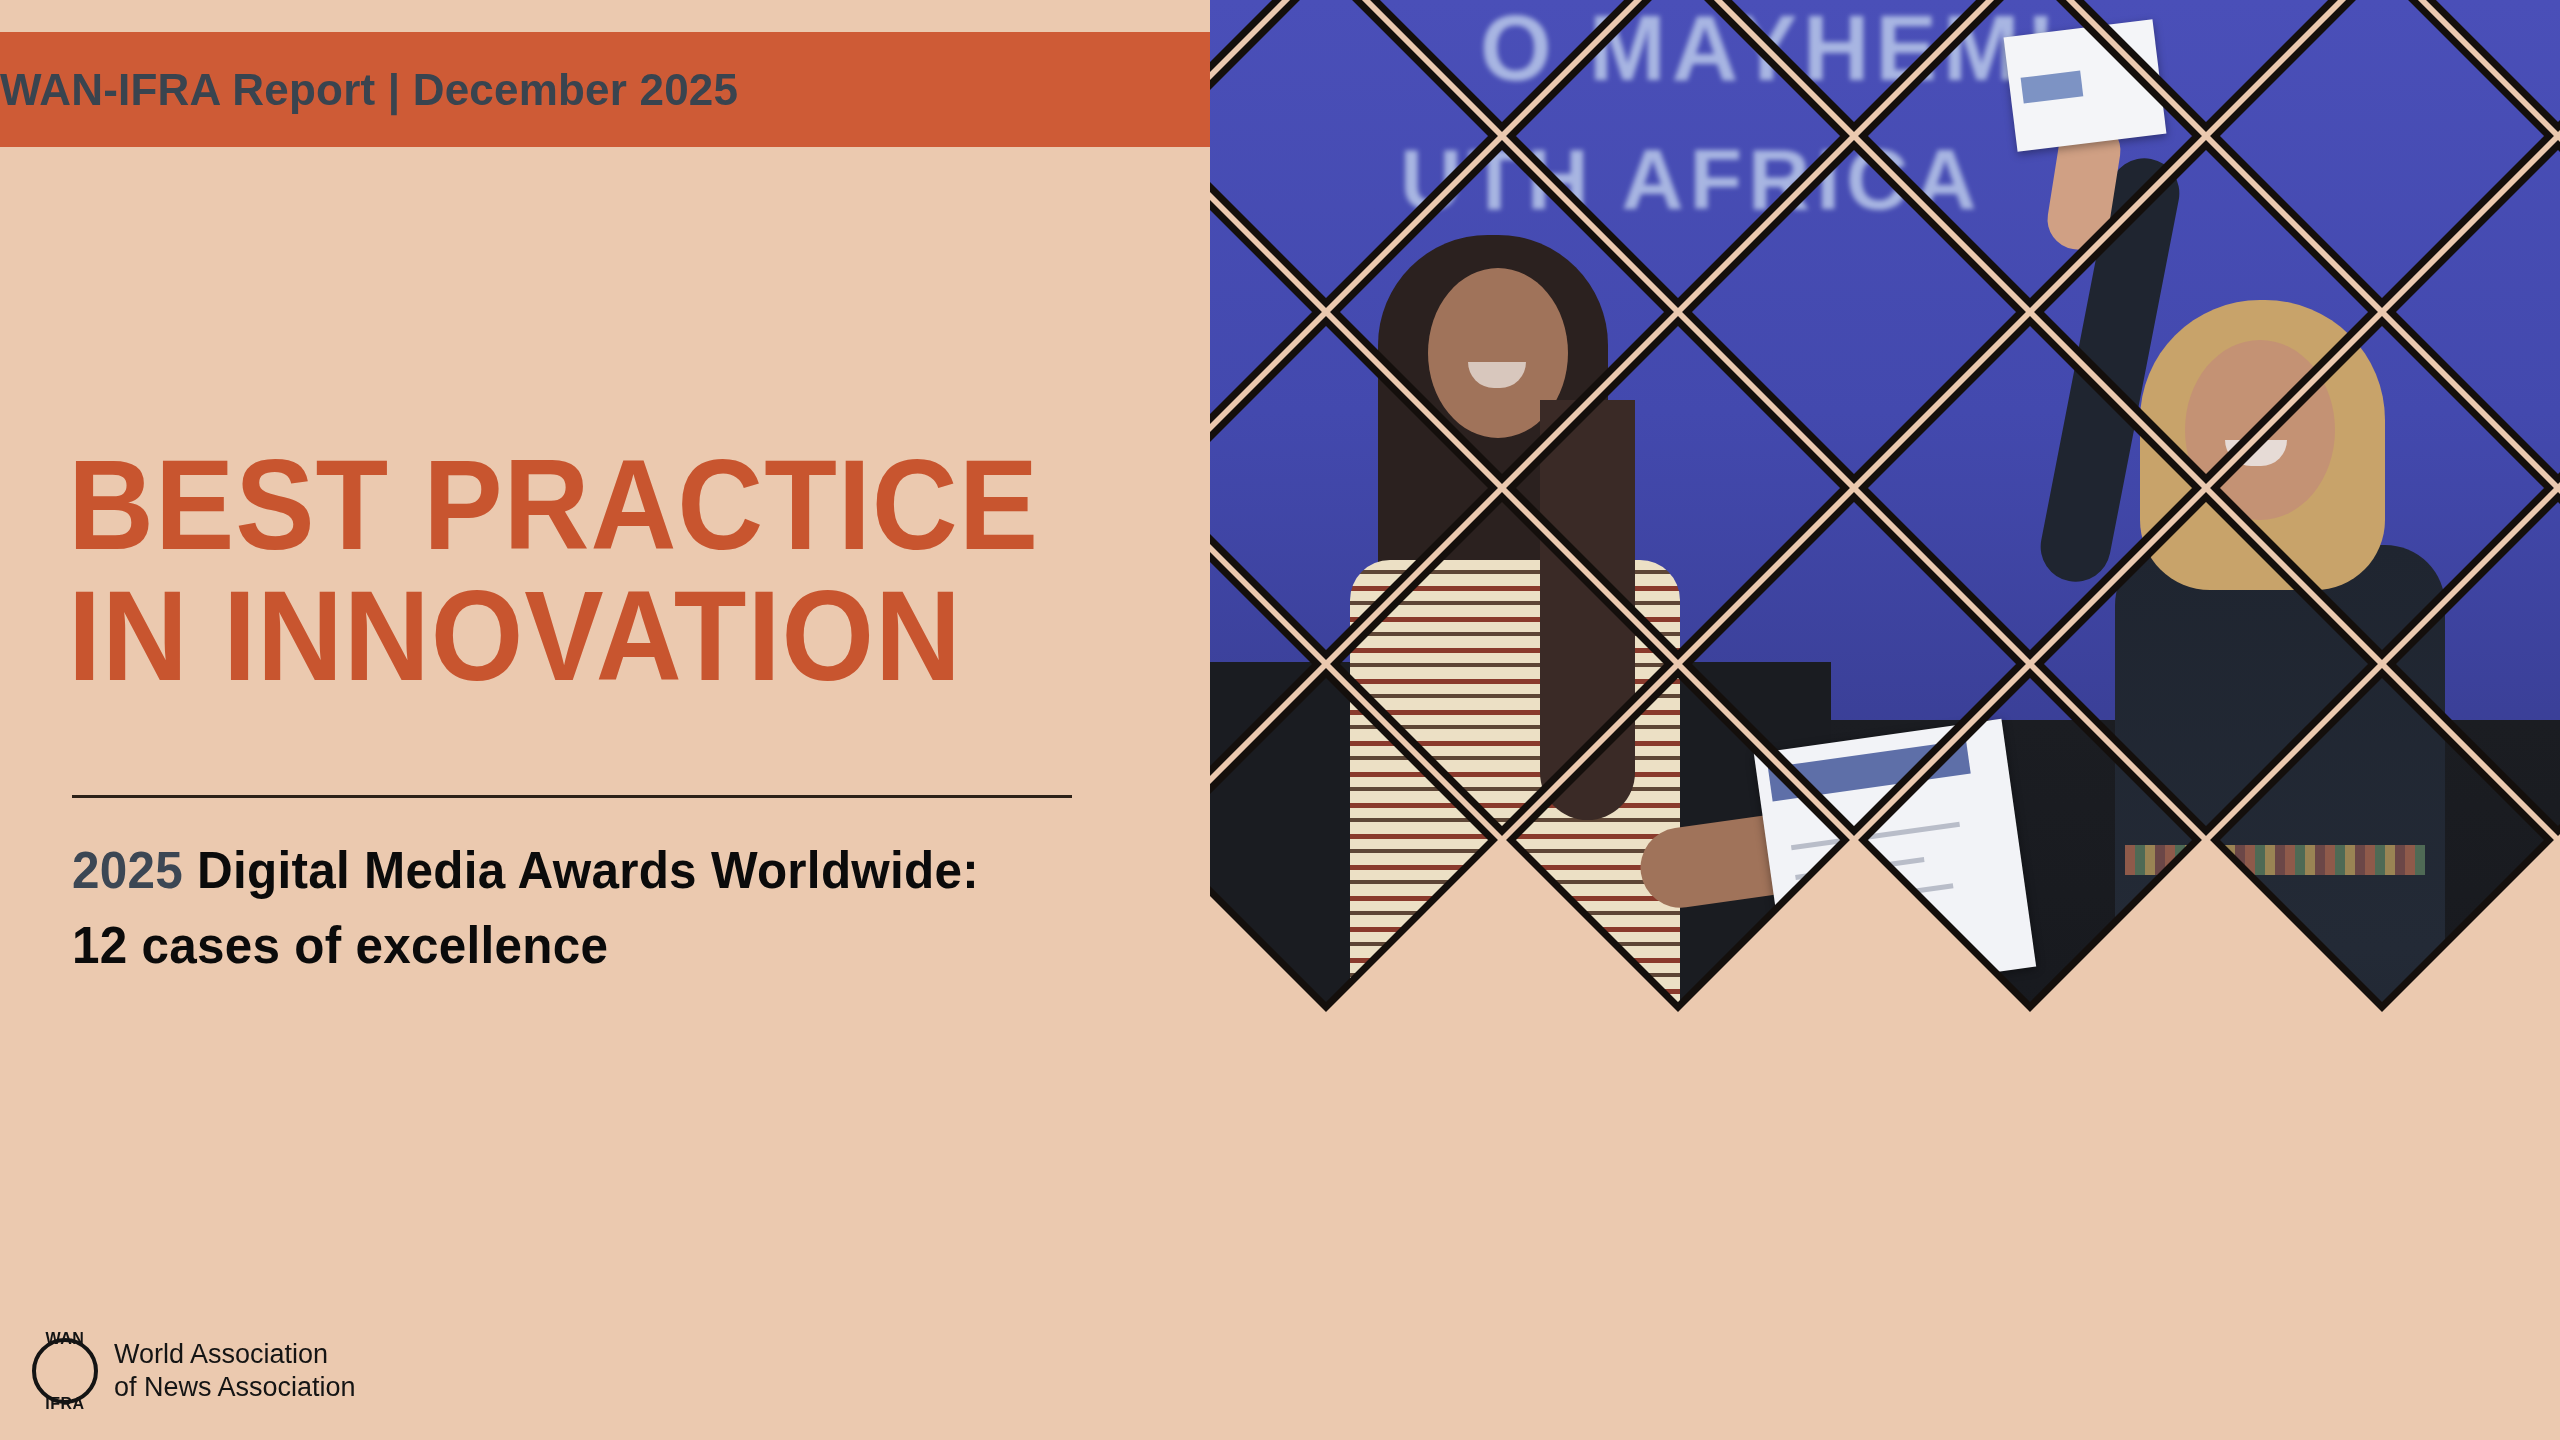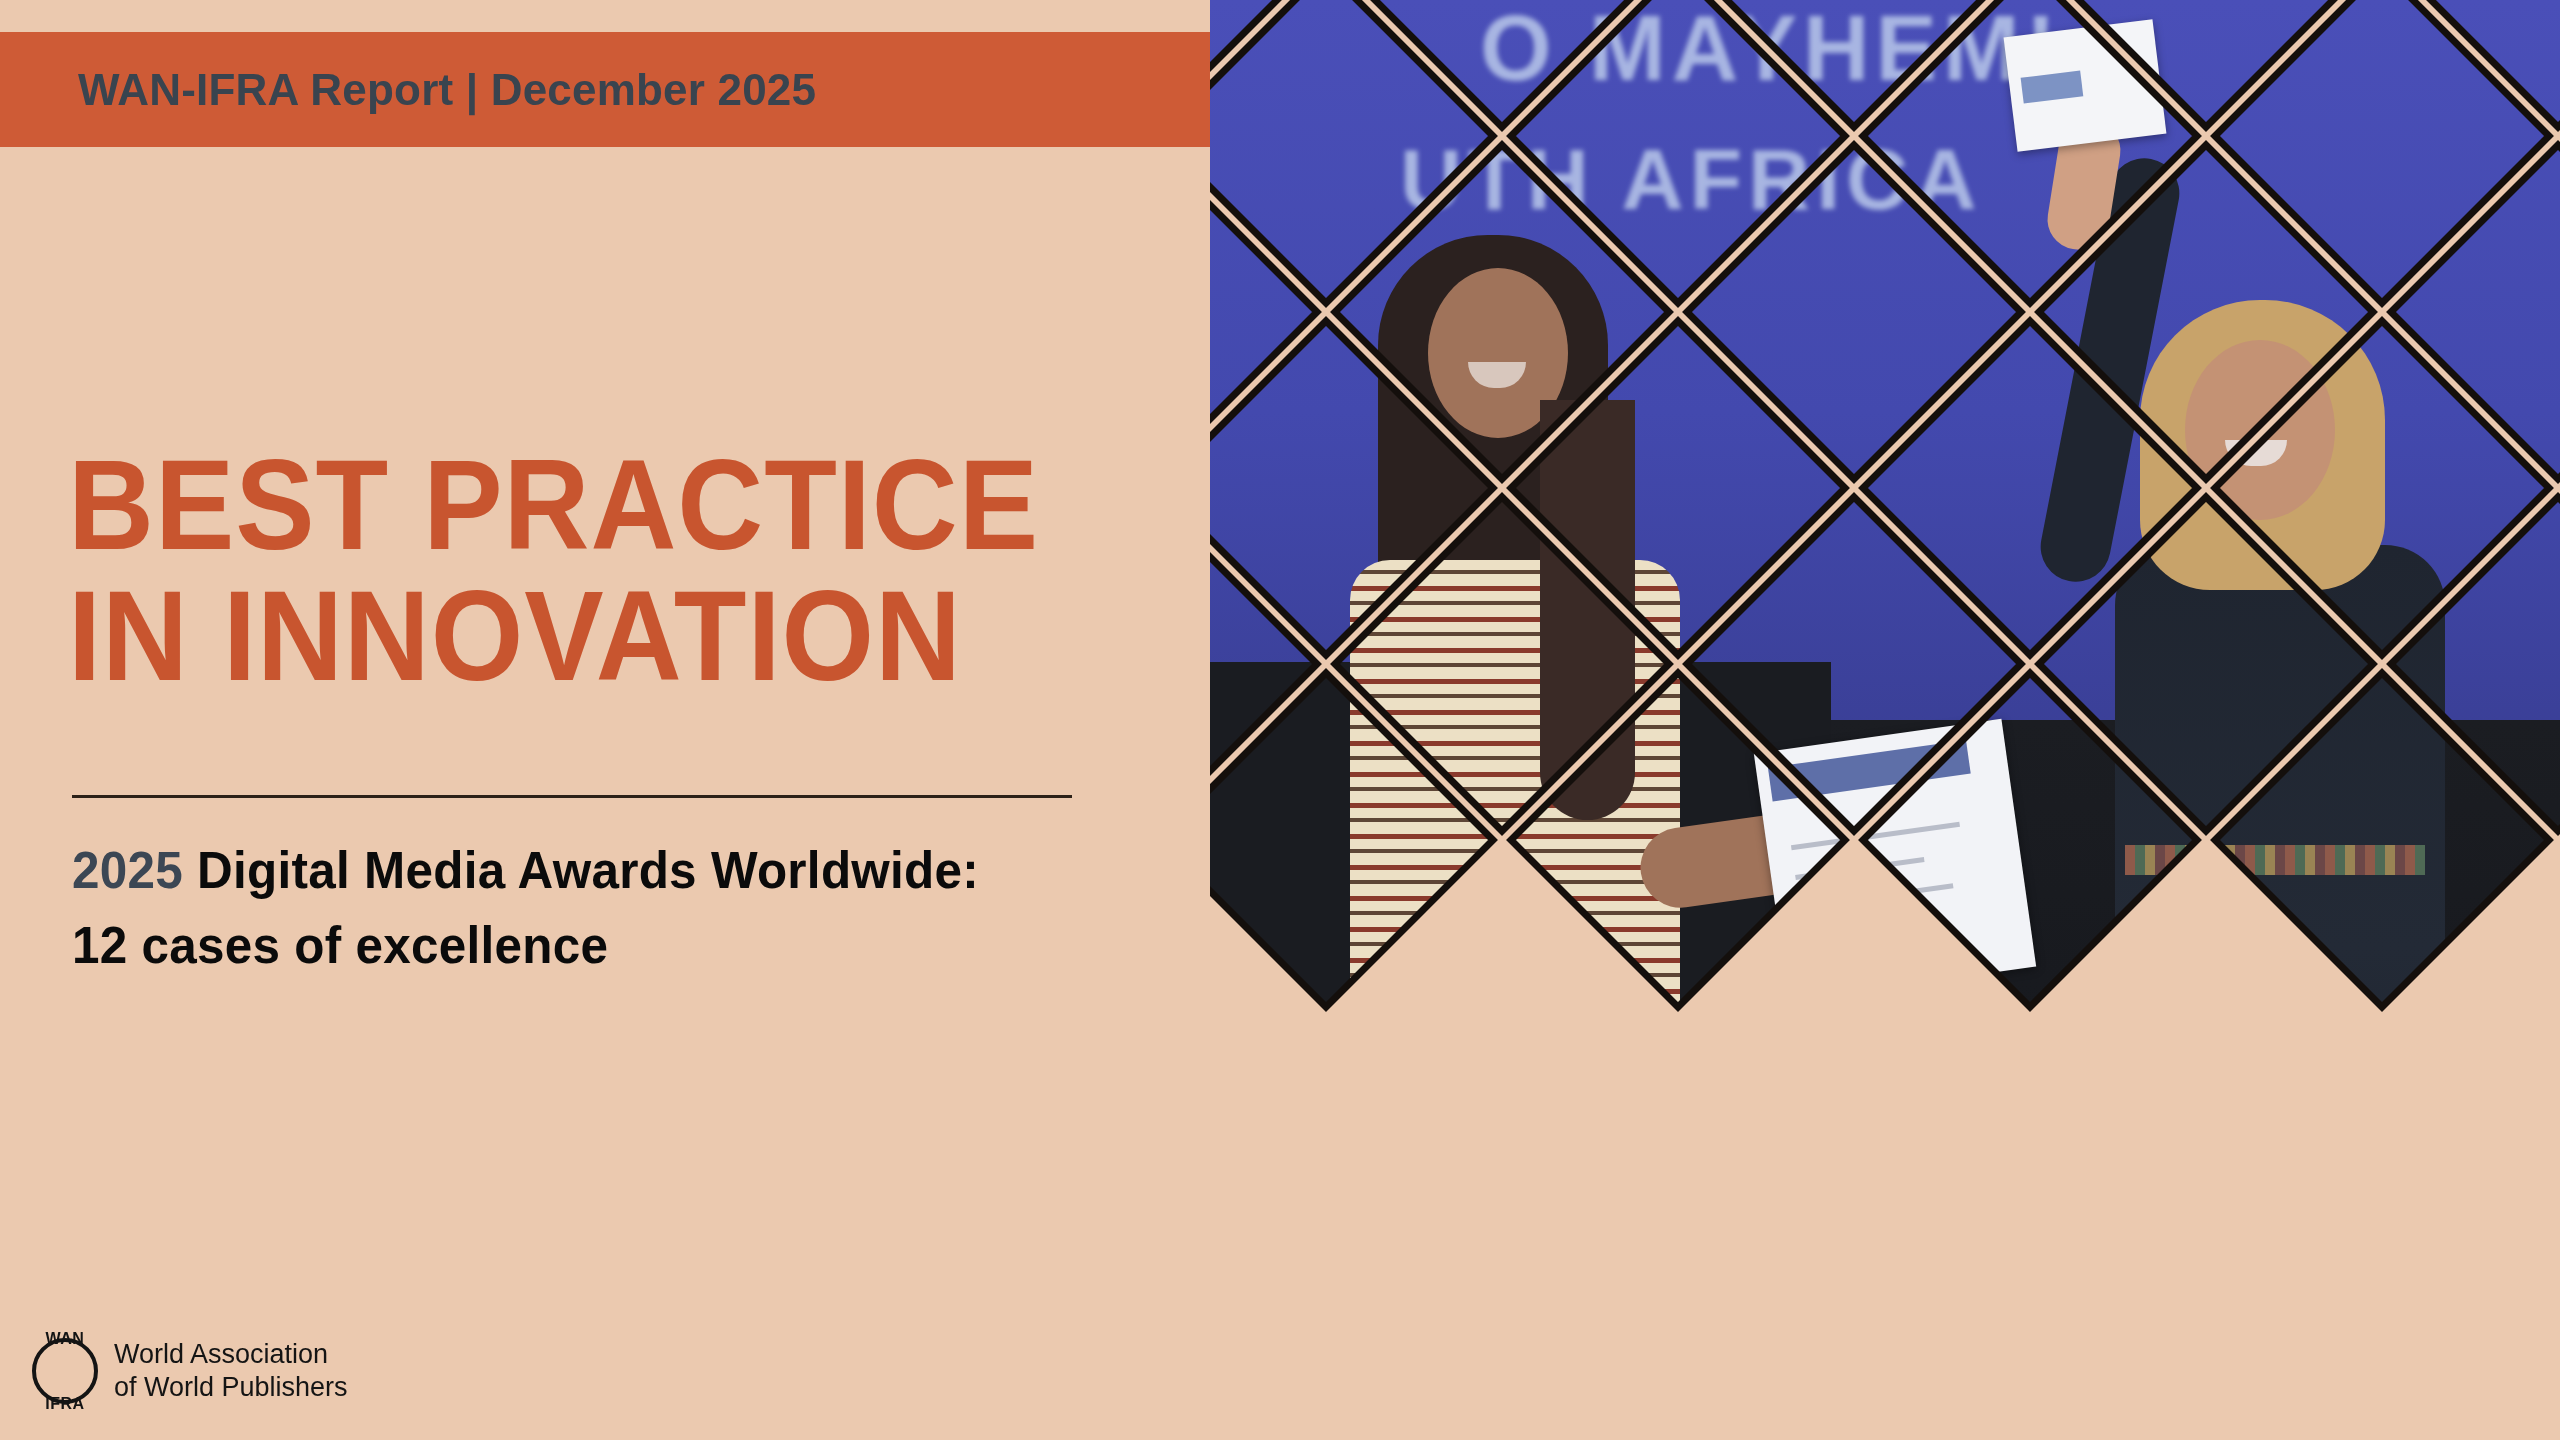--- a/index.html
+++ b/index.html
@@ -2,21 +2,21 @@
 <html><head>
 <meta charset="utf-8">
 <style>
   html,body{margin:0;padding:0;background:#EBC9AF;}
   body{width:2560px;height:1440px;overflow:hidden;font-family:"Liberation Sans",sans-serif;}
   #page{position:relative;width:2560px;height:1440px;background:#EBC9AF;overflow:hidden;}
 
   
   .banner{position:absolute;left:0;top:32px;width:1292px;height:115px;background:#CE5B36;
           display:flex;align-items:center;}
-  .banner-text{margin-left:78px;font-size:44px;font-weight:700;color:#39444F;letter-spacing:.2px;
+  .banner-text{font-size:44px;font-weight:700;color:#39444F;letter-spacing:.2px;
                font-family:"Liberation Sans",sans-serif;white-space:nowrap;}
 
   .title-block{position:absolute;left:68px;top:440px;width:1060px;}
   .title-line{font-family:"Liberation Sans Narrow","Liberation Sans",sans-serif;
               font-weight:700;font-size:128px;line-height:1.02;color:#C8552F;
               letter-spacing:1px;transform:scaleX(.93);transform-origin:left center;
               white-space:nowrap;}
 
   .rule{position:absolute;left:72px;top:795px;width:1000px;height:3px;background:#2C2118;}
 
@@ -119,21 +119,21 @@
   <div class="sub l1"><span class="yr">2025</span><span> Digital Media Awards Worldwide:</span></div>
   <div class="sub l2">12 cases of excellence</div>
 
   <div class="logo">
     <div class="logo-mark">
       <span>WAN</span>
       <span>IFRA</span>
     </div>
     <div class="logo-txt">
       <div>World Association</div>
-      <div>of World Publishers</div>
+      <div>of News Association</div>
     </div>
   </div>
 
   <div class="photo-area">
     <div class="photo">
       <div class="stage">
         <div class="screen">
           <div class="screen-txt t1">O MAYHEM!</div>
           <div class="screen-txt t2">UTH AFRICA</div>
         </div>

